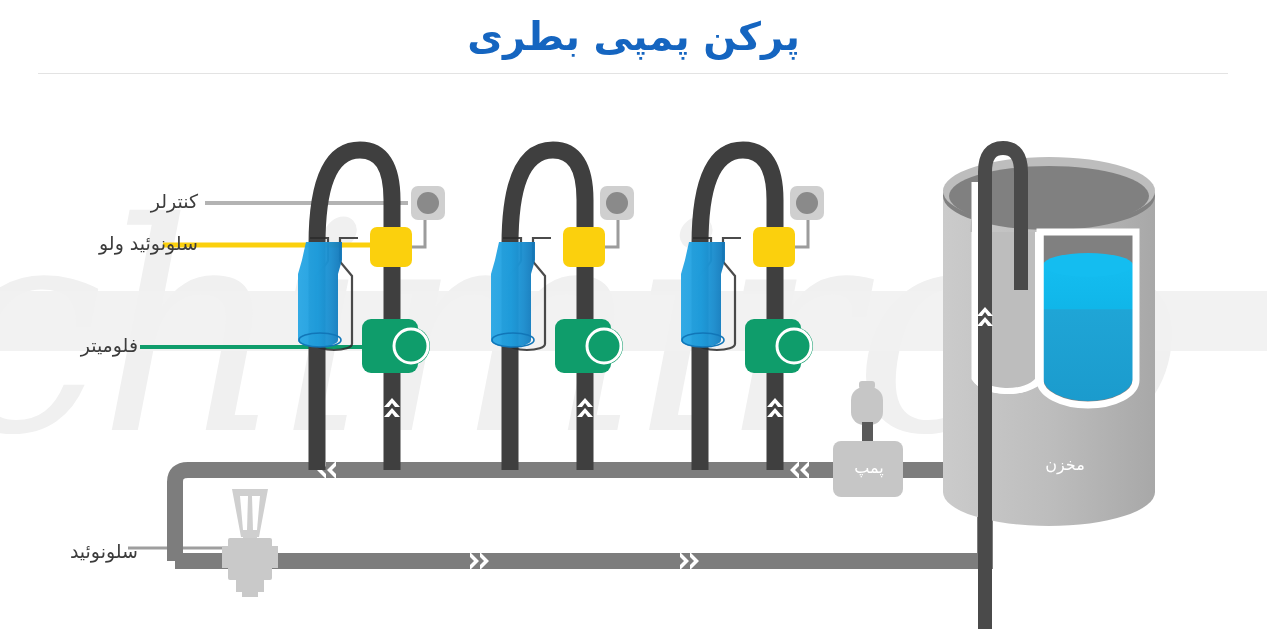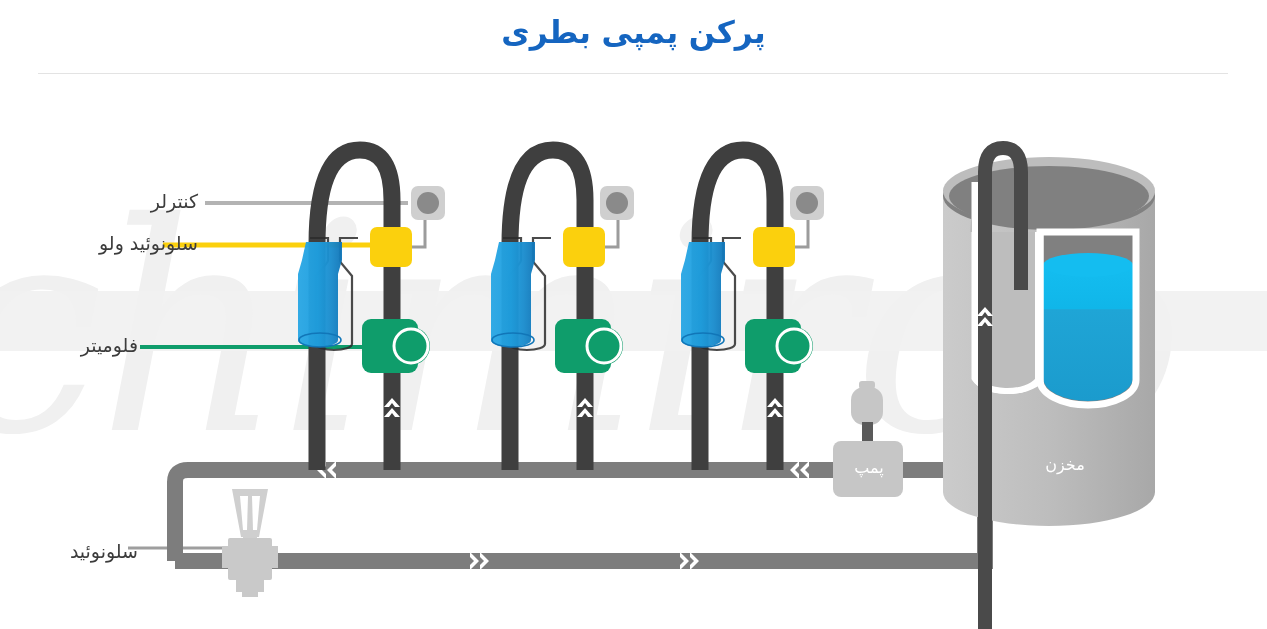--- a/index.html
+++ b/index.html
@@ -21,21 +21,21 @@
     position: absolute;
     left: 0;
     top: 0;
   }
   .title {
     position: absolute;
     left: 0;
     top: 14px;
     width: 1267px;
     text-align: center;
-    font-size: 31px;
+    font-size: 39px;
     font-weight: bold;
     color: #1565c0;
     direction: rtl;
     letter-spacing: 0px;
   }
   .hr {
     position: absolute;
     left: 38px;
     top: 73px;
     width: 1190px;

